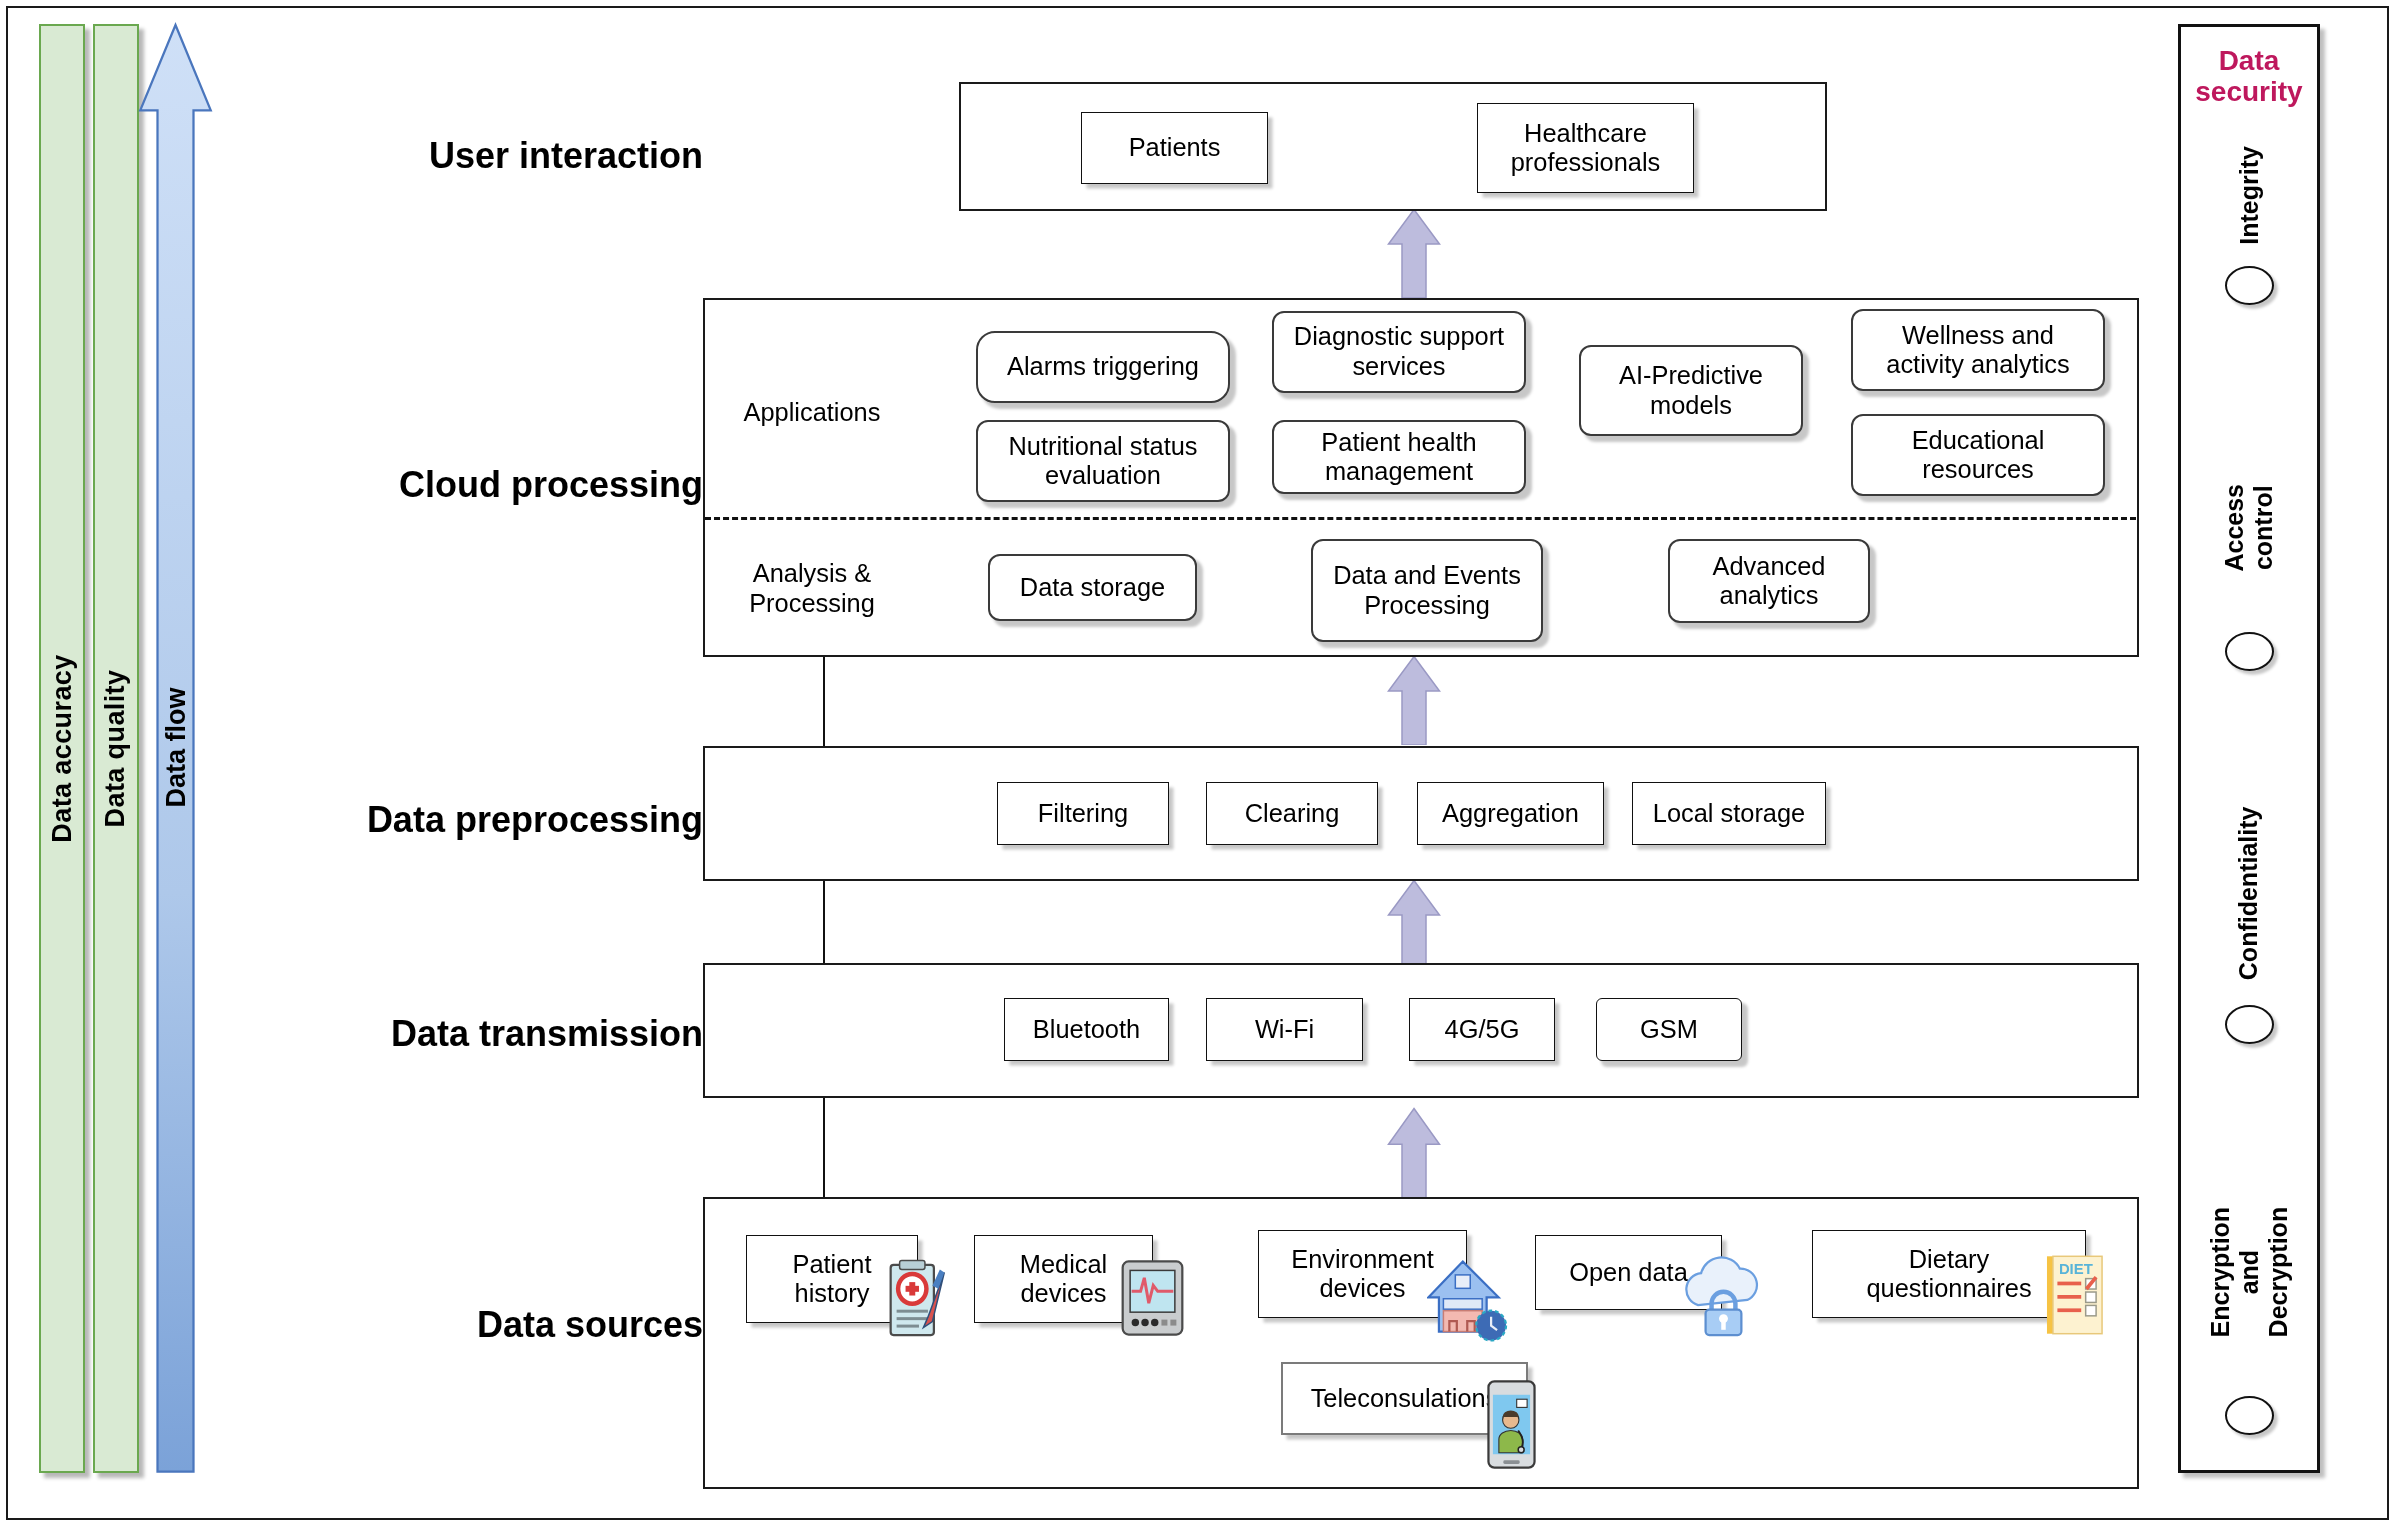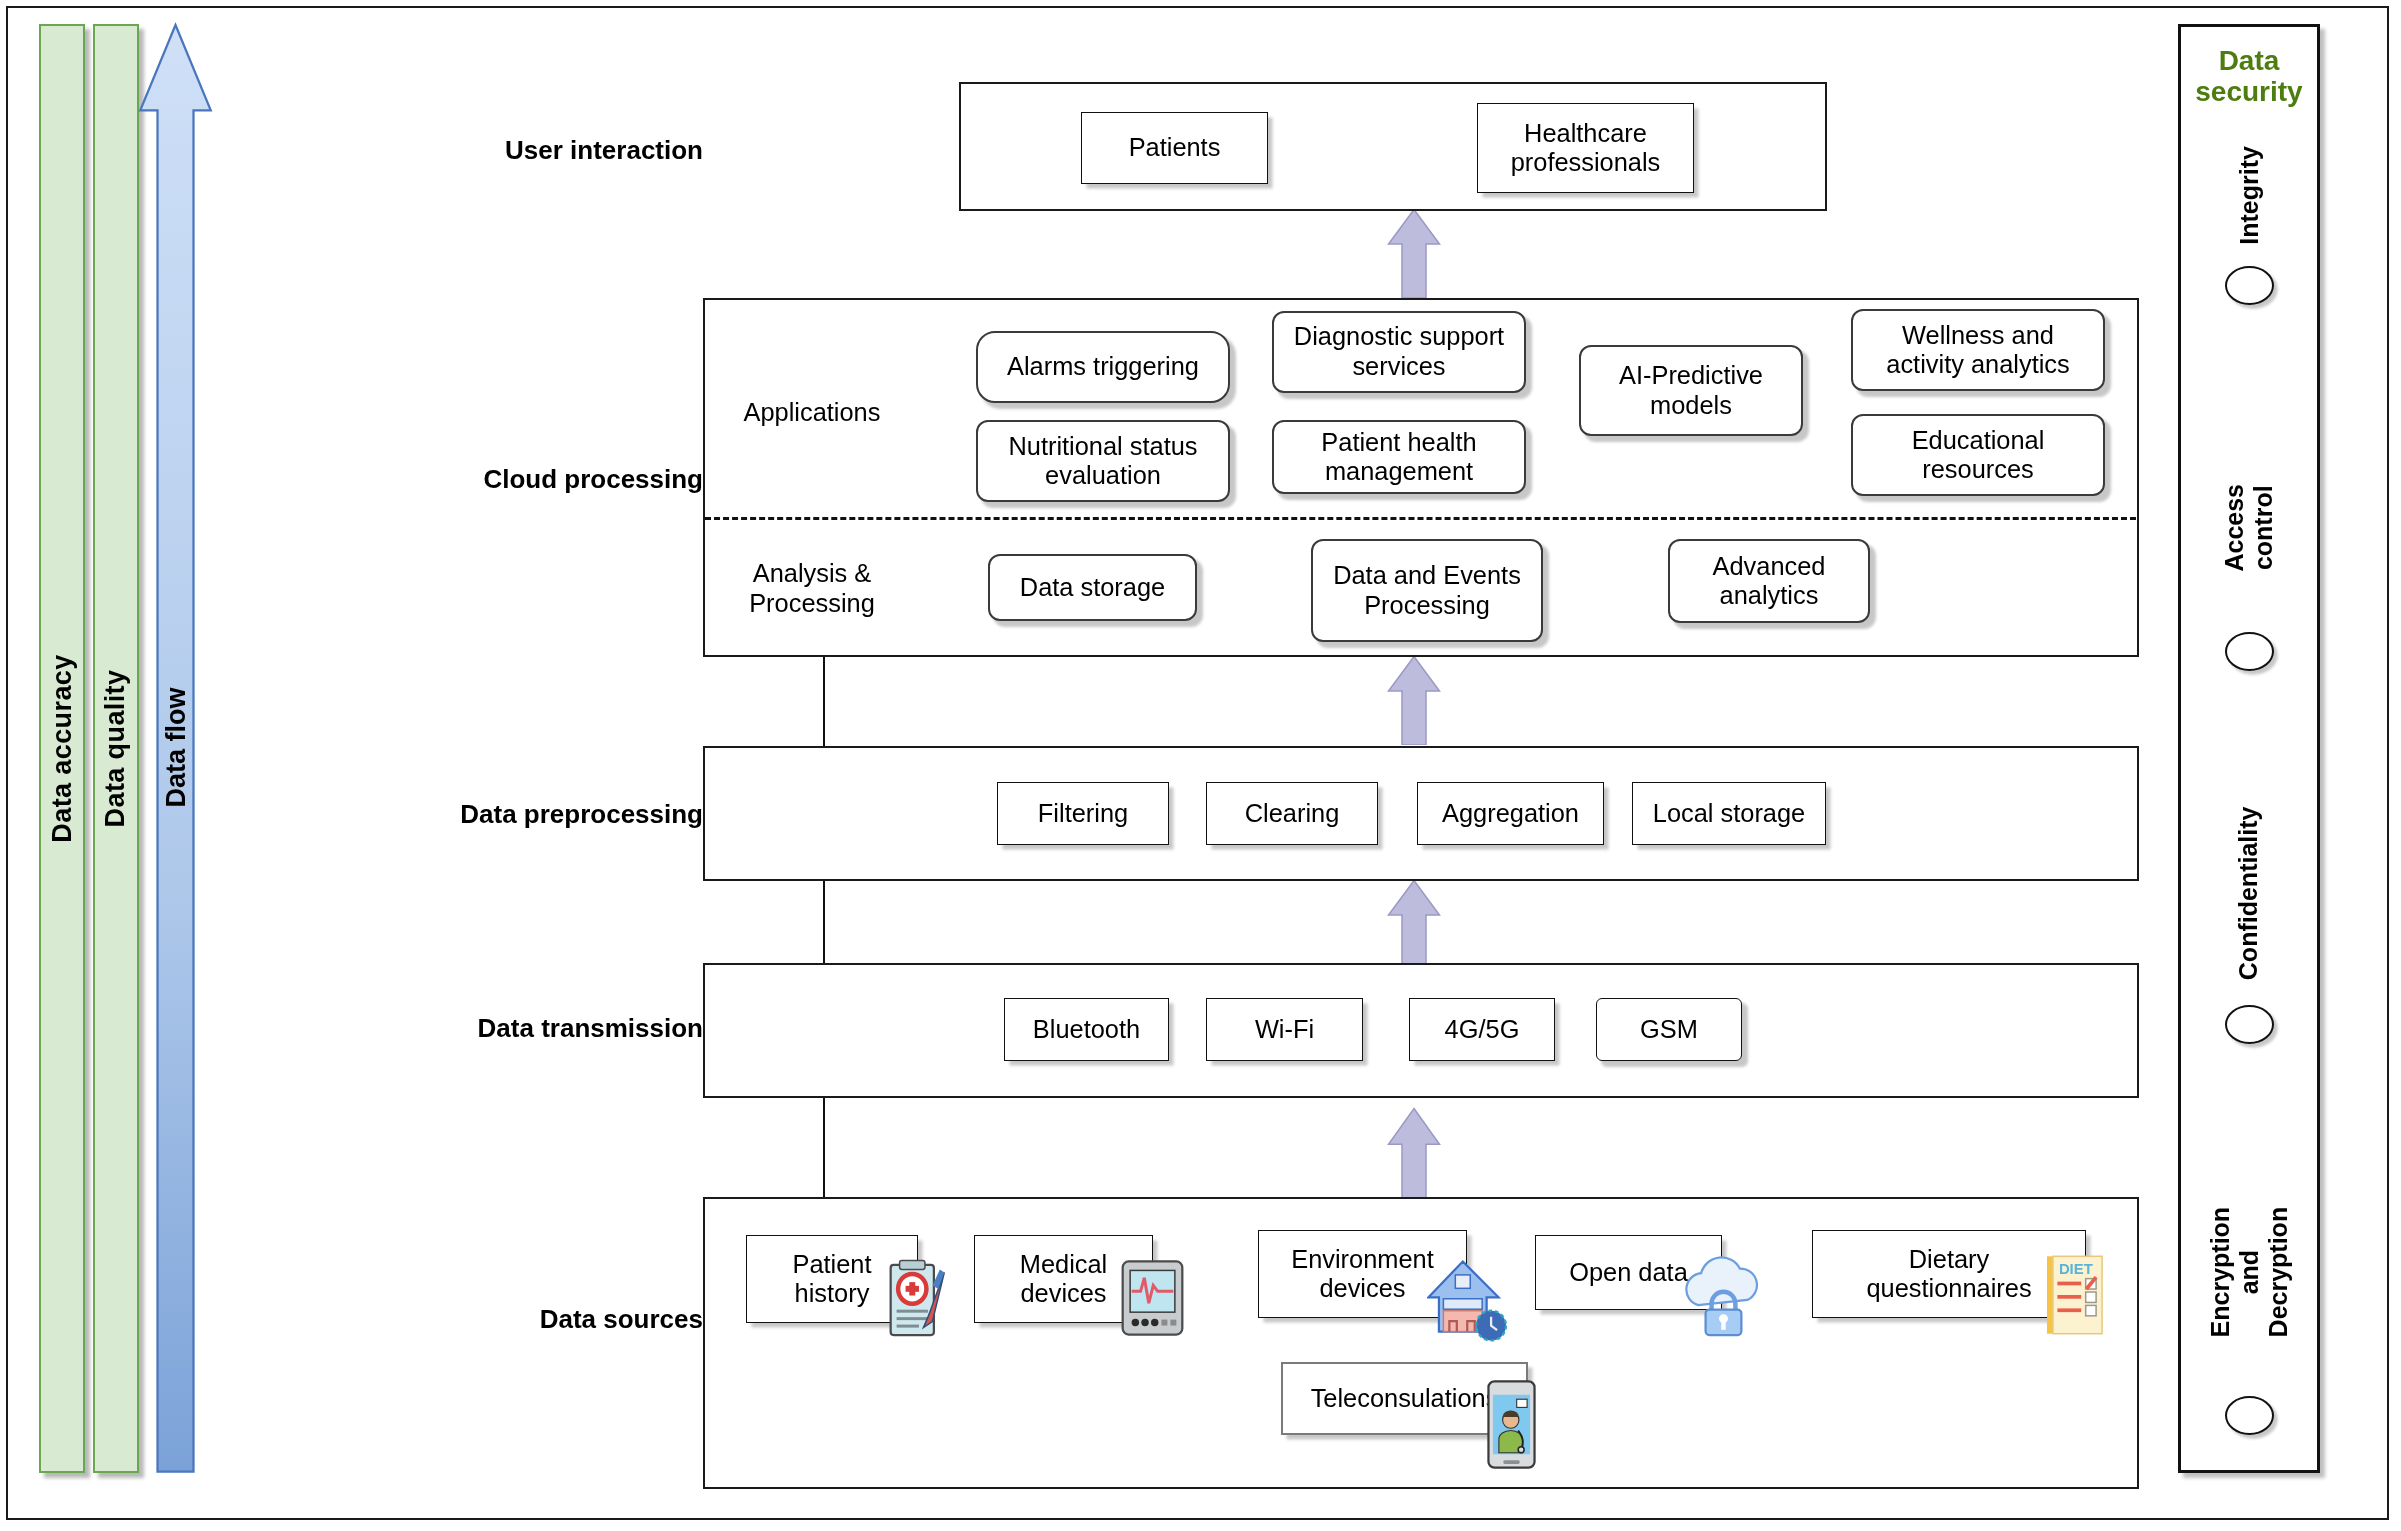--- a/index.html
+++ b/index.html
@@ -13,21 +13,21 @@
         box-shadow:4.5px 4.5px 3.7px rgba(0,0,0,0.28);}
   .vbar-green{background:#d9ead3;border:2.2px solid #6aa84f;}
   .vbar-label{transform:rotate(-90deg);white-space:nowrap;font-weight:bold;font-size:27px;color:#000;letter-spacing:0.4px;}
 
   
   .flow-arrow{position:absolute;left:138px;top:22.4px;width:75px;height:1451px;}
   .flow-label{position:absolute;left:138px;top:22.4px;width:75px;height:1451px;display:flex;align-items:center;justify-content:center;}
   .flow-label span{transform:rotate(-90deg);white-space:nowrap;font-weight:bold;font-size:27px;color:#000;}
 
   
-  .layer-label{position:absolute;font-weight:bold;font-size:26px;color:#000;white-space:nowrap;text-align:right;}
+  .layer-label{position:absolute;font-weight:bold;font-size:36px;color:#000;white-space:nowrap;text-align:right;}
 
   
   .panel{position:absolute;box-sizing:border-box;border:2.2px solid #1a1a1a;background:#fff;}
 
   
   .node{position:absolute;box-sizing:border-box;background:#fff;border:2.2px solid #111;
         display:flex;align-items:center;justify-content:center;text-align:center;
         font-size:25.4px;color:#000;line-height:1.15;padding:1.5px 4.5px;
         box-shadow:5.2px 5.2px 3px rgba(0,0,0,0.22);}
   .node.round{border-radius:12px;border:2.2px solid #3a3a3a;}
@@ -41,21 +41,21 @@
   .dashed{position:absolute;border-top:3px dashed #111;}
 
   
   .purple-arrow{position:absolute;}
   .thin-line{position:absolute;background:#111;width:2.2px;}
   .arrow-head-down{position:absolute;width:0;height:0;border-left:9.7px solid transparent;border-right:9.7px solid transparent;border-top:18px solid #111;}
 
   
   .sec-panel{position:absolute;box-sizing:border-box;border:3px solid #111;background:#fff;
              box-shadow:5.2px 5.2px 3.7px rgba(0,0,0,0.25);}
-  .sec-title{position:absolute;width:100%;text-align:center;font-weight:bold;font-size:28px;line-height:1.12;color:#4d7c0f;white-space:pre-line;}
+  .sec-title{position:absolute;width:100%;text-align:center;font-weight:bold;font-size:28px;line-height:1.12;color:#be185d;white-space:pre-line;}
   .sec-item{position:absolute;width:100%;display:flex;flex-direction:column;align-items:center;}
   .sec-item-text{transform:rotate(-90deg);white-space:pre-line;text-align:center;font-weight:bold;font-size:25px;color:#000;line-height:1.15;}
   .sec-bullet{width:45px;height:35px;border:2.2px solid #111;border-radius:50%;background:#fff;box-shadow:3.7px 3.7px 3px rgba(0,0,0,0.22);}
 
   
   .icon{position:absolute;}
 </style>
 </head>
 <body>
 

